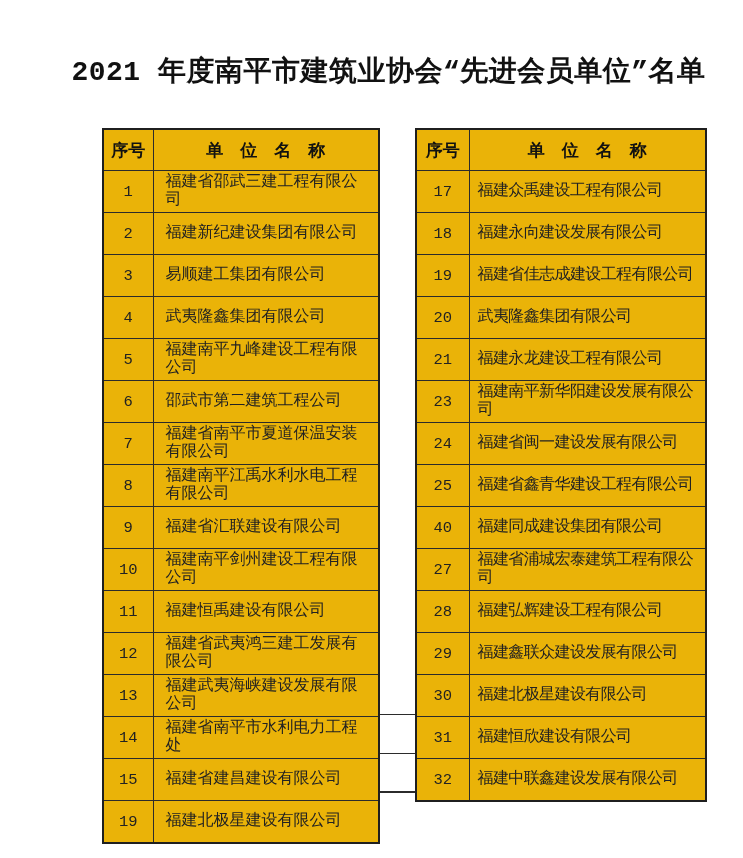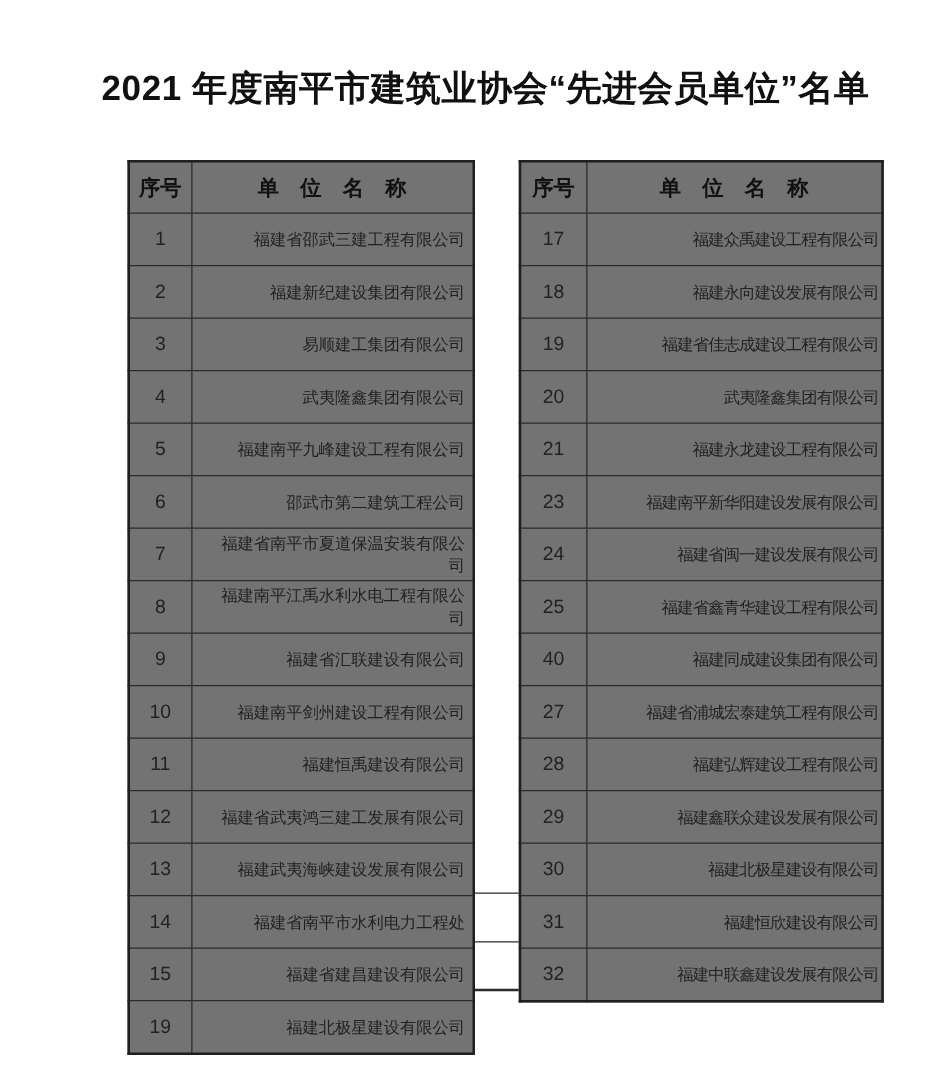--- a/index.html
+++ b/index.html
@@ -2,42 +2,42 @@
 <html><head>
 <meta charset="utf-8">
 <style>
   html, body { margin: 0; padding: 0; background: #ffffff; }
   .page {
     position: relative;
     width: 714px;
     height: 858px;
     background: #ffffff;
     overflow: hidden;
-    font-family: Liberation Sans, sans-serif;
+    font-family: Liberation Mono, monospace;
     color: #1c1c1c;
   }
   .doc-title {
     position: absolute;
     top: 52px;
     left: 34px;
     width: 709px;
     margin: 0;
     text-align: center;
     font-size: 28px;
     font-weight: 700;
     letter-spacing: 0.5px;
     color: #111111;
     white-space: nowrap;
   }
   table.member {
     position: absolute;
     top: 128px;
     border-collapse: collapse;
     table-layout: fixed;
-    background: #737373;
+    background: #eab308;
     border: 2px solid #1f1f1f;
   }
   table.member.left  { left: 102px; width: 278px; }
   table.member.right { left: 415px; width: 292px; }
   table.member th, table.member td {
     border: 1px solid #2b2b2b;
     overflow: hidden;
   }
   table.member th {
     height: 38px;
@@ -47,22 +47,22 @@
     color: #111111;
     white-space: nowrap;
   }
   table.member td { height: 37px; vertical-align: middle; }
   td.cell-no {
     text-align: center;
     font-size: 15.5px;
     color: #222222;
   }
   td.cell-name {
-    text-align: right;
-    font-size: 13px;
+    text-align: left;
+    font-size: 16px;
     line-height: 17.5px;
     padding: 2px 6px 2px 12px;
     color: #222222;
     word-break: break-all;
     margin-left: 32px;
   }
   table.member.left  col.c-no { width: 50px; }
   table.member.right col.c-no { width: 53px; }
   table.member.right td.cell-name {
     padding: 2px 2px 2px 8px;

